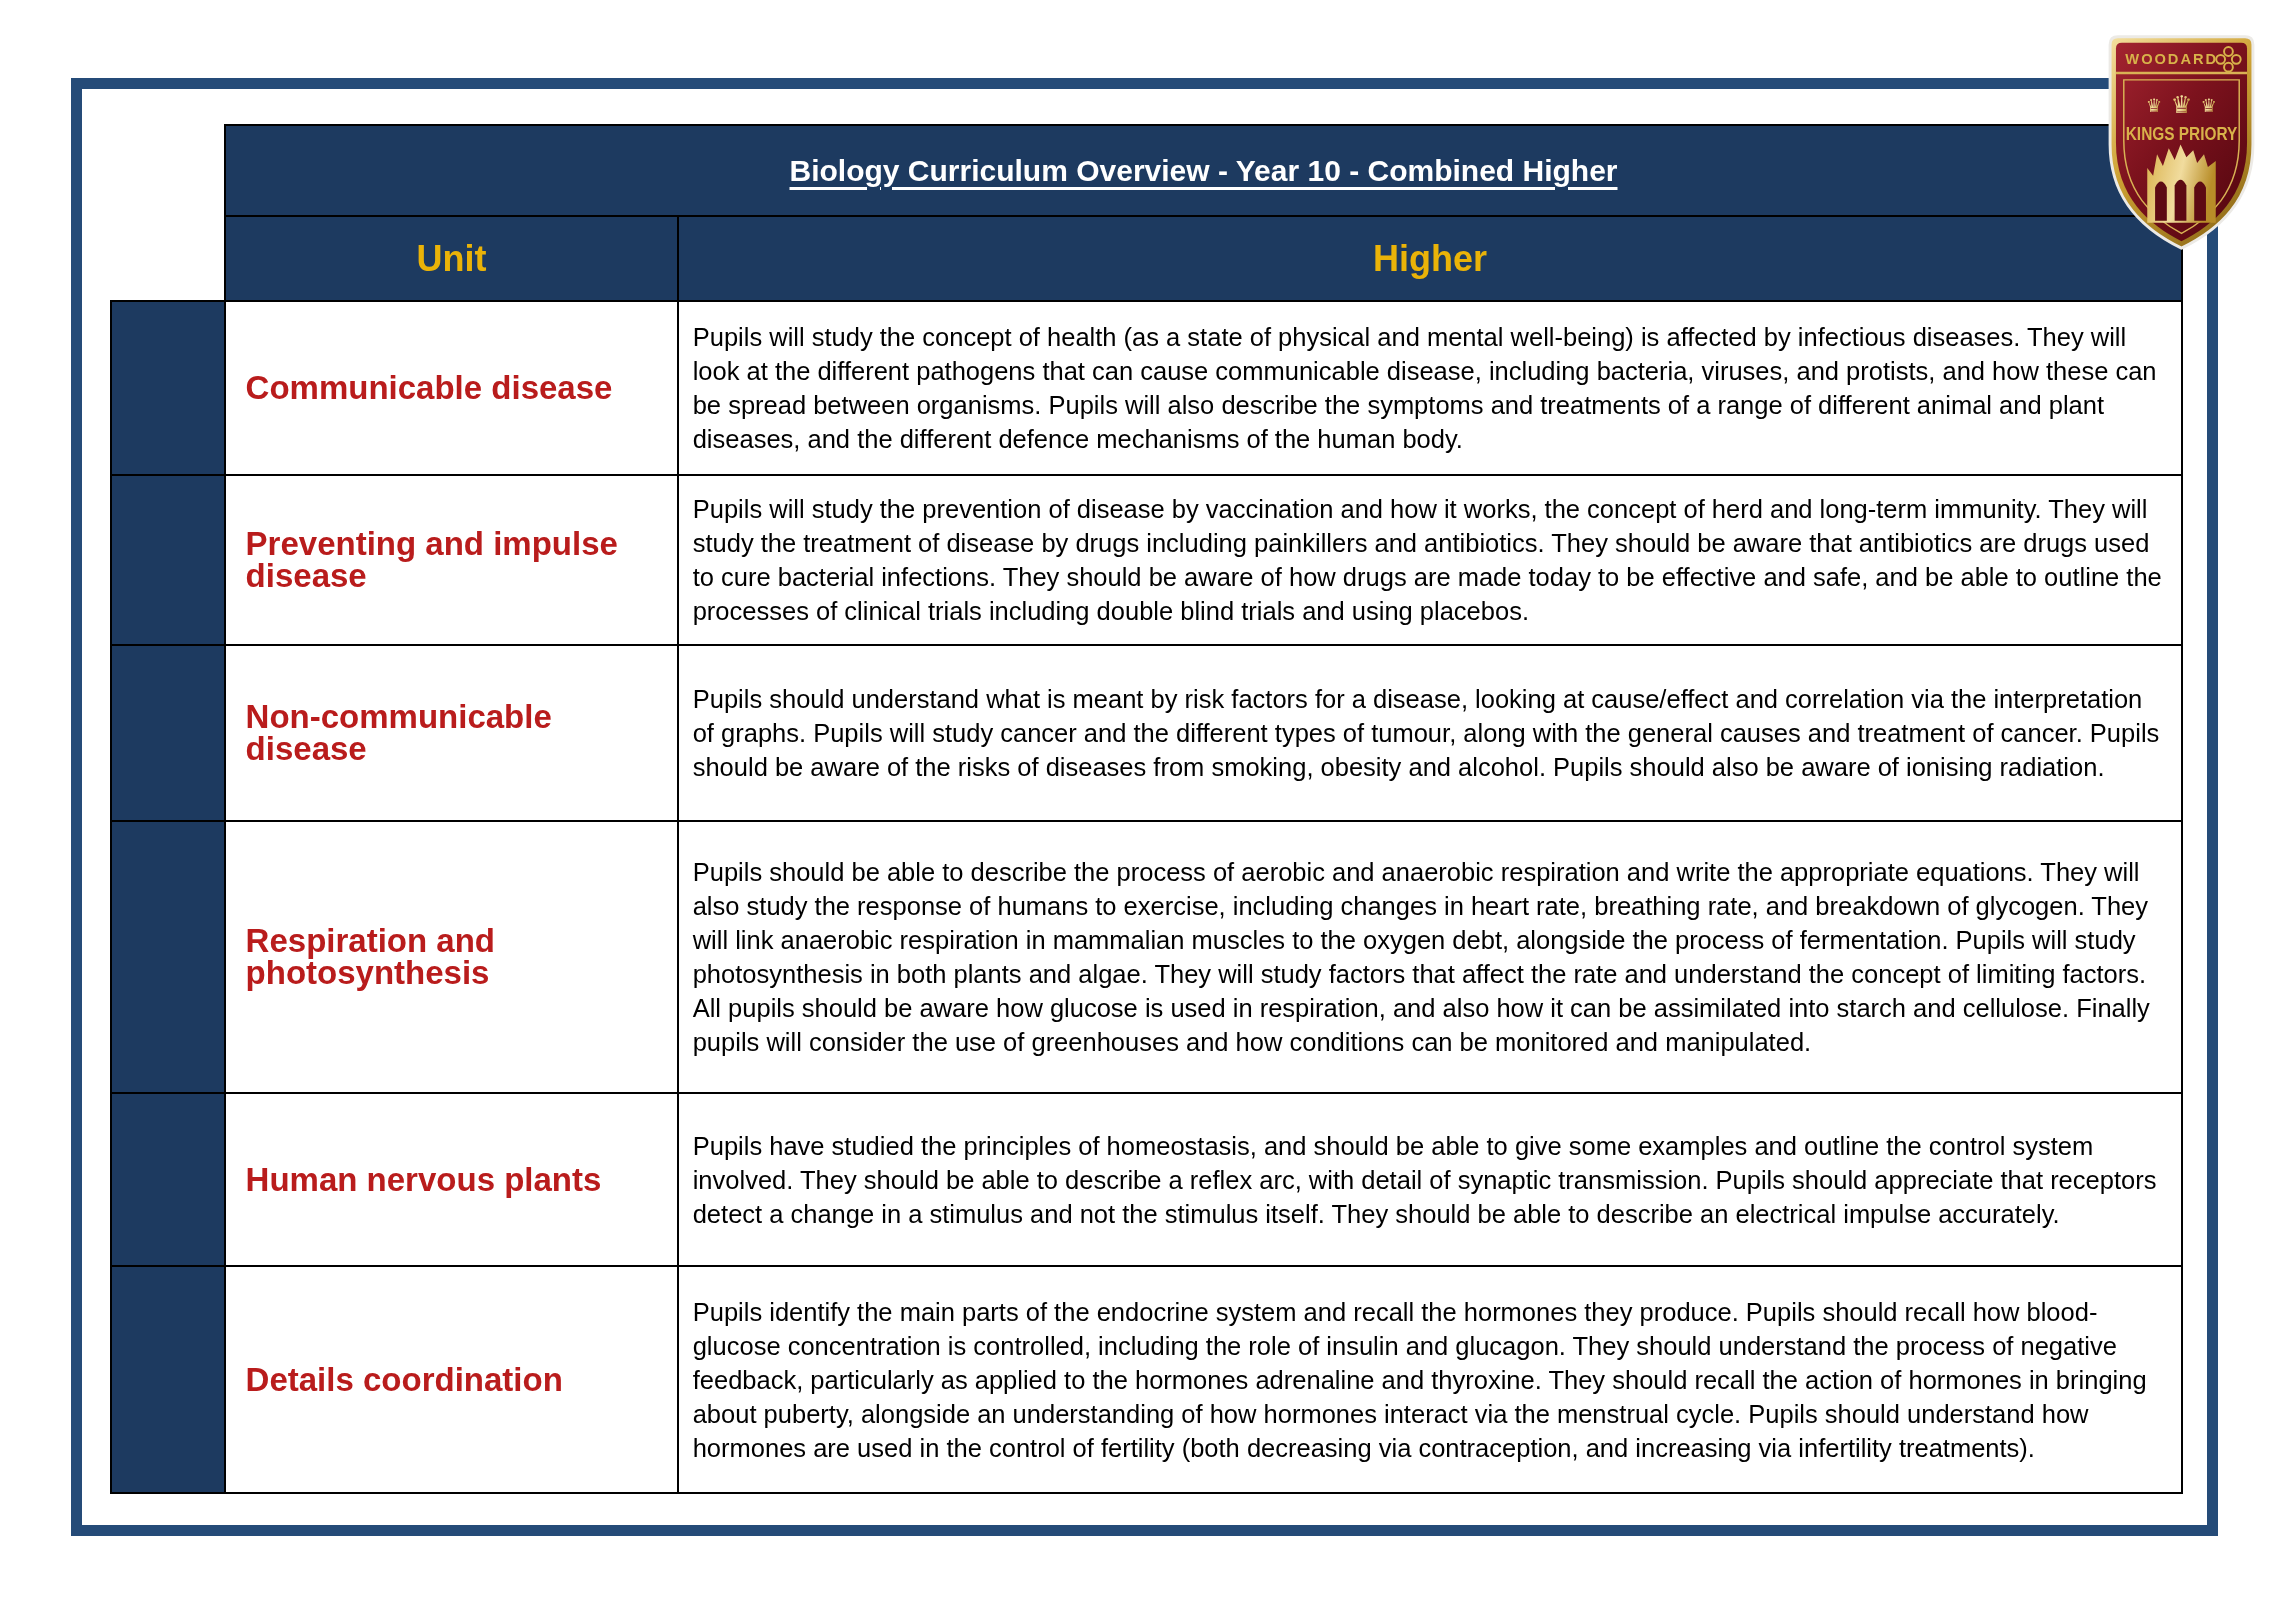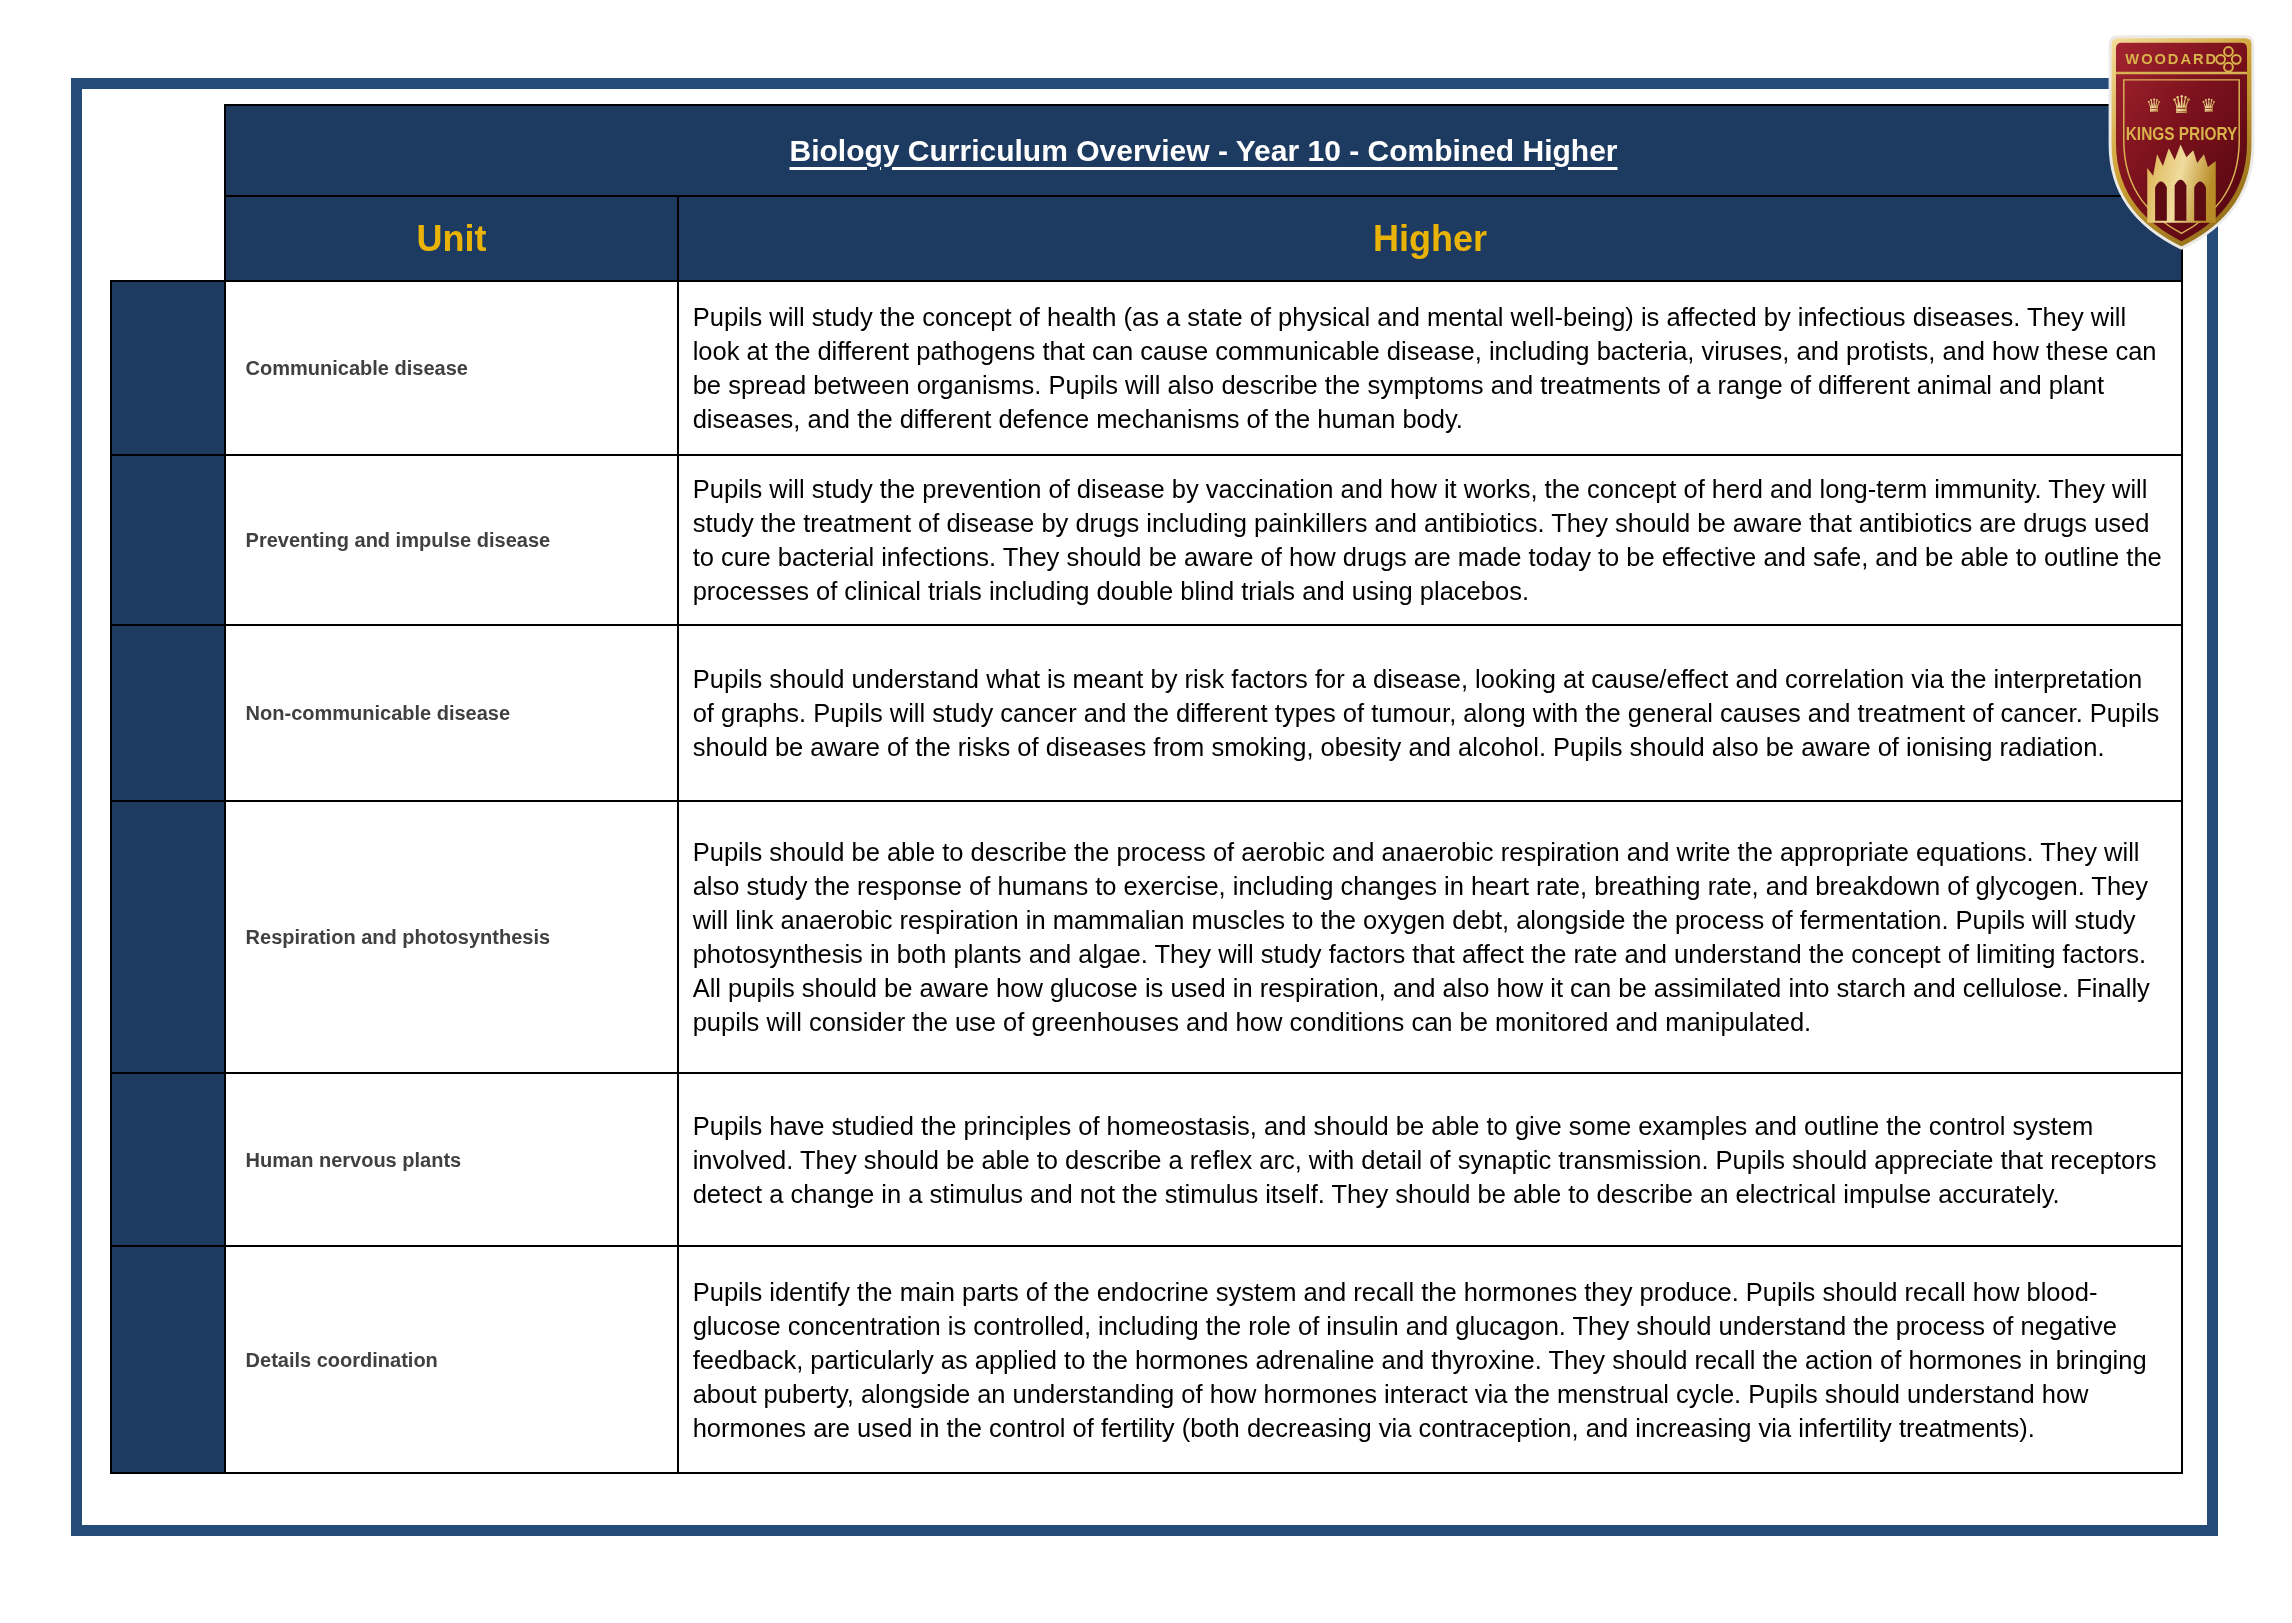--- a/index.html
+++ b/index.html
@@ -19,21 +19,21 @@
   }
   .frame{
     position:absolute;
     left:71px;top:78px;
     width:2147px;height:1458px;
     border:11.8px solid var(--frame);
     z-index:1;
   }
   table.curriculum{
     position:absolute;
-    left:110px;top:104px;
+    left:110px;top:124px;
     width:2070px;
     border-collapse:collapse;
     table-layout:fixed;
     z-index:2;
   }
   td,th{vertical-align:middle;}
   .ghost{border:none;background:transparent;}
   .title-cell{
     background:var(--navy);
     border:2.9px solid var(--line);
@@ -55,22 +55,22 @@
     font-weight:bold;
   }
   td.spacer{
     background:var(--navy);
     border:2.9px solid var(--line);
   }
   td.unit{
     background:#ffffff;
     border:2.9px solid var(--line);
     font-weight:bold;
-    font-size:20px;
-    color:#404040;
+    font-size:33px;
+    color:#b91c1c;
     padding:0 39px 0 19.6px;
     line-height:32px;
   }
   td.details{
     background:#ffffff;
     border:2.9px solid var(--line);
     font-size:25.5px;
     color:#000;
     padding:5.9px 15.7px 5.9px 13.7px;
     line-height:34px;

